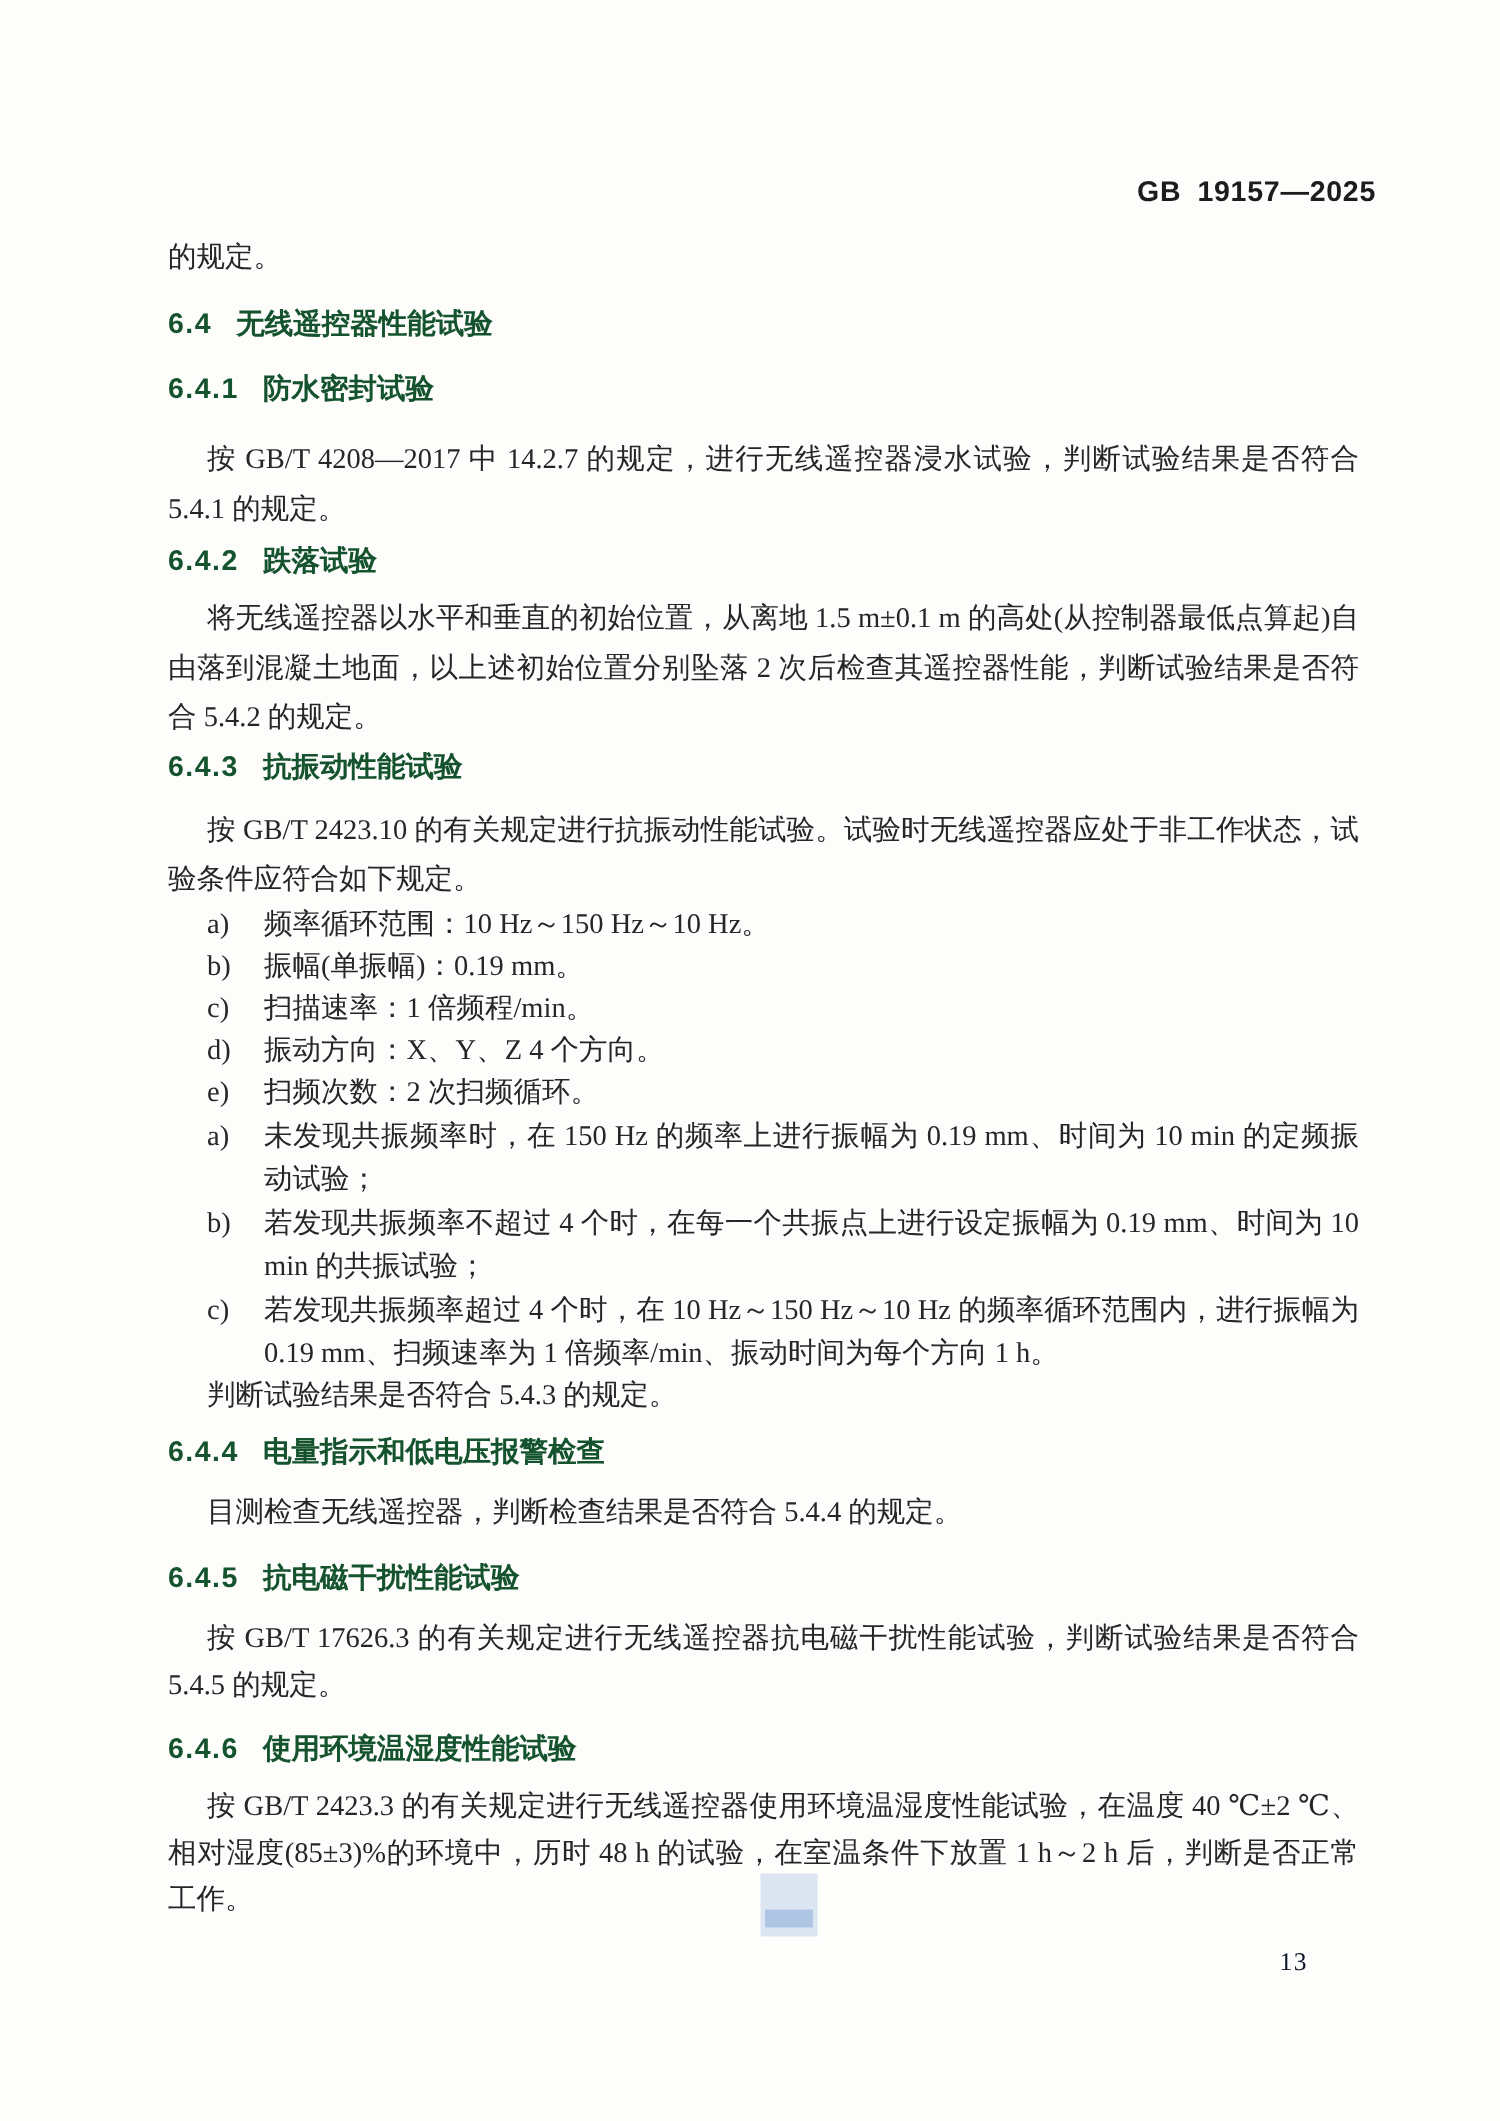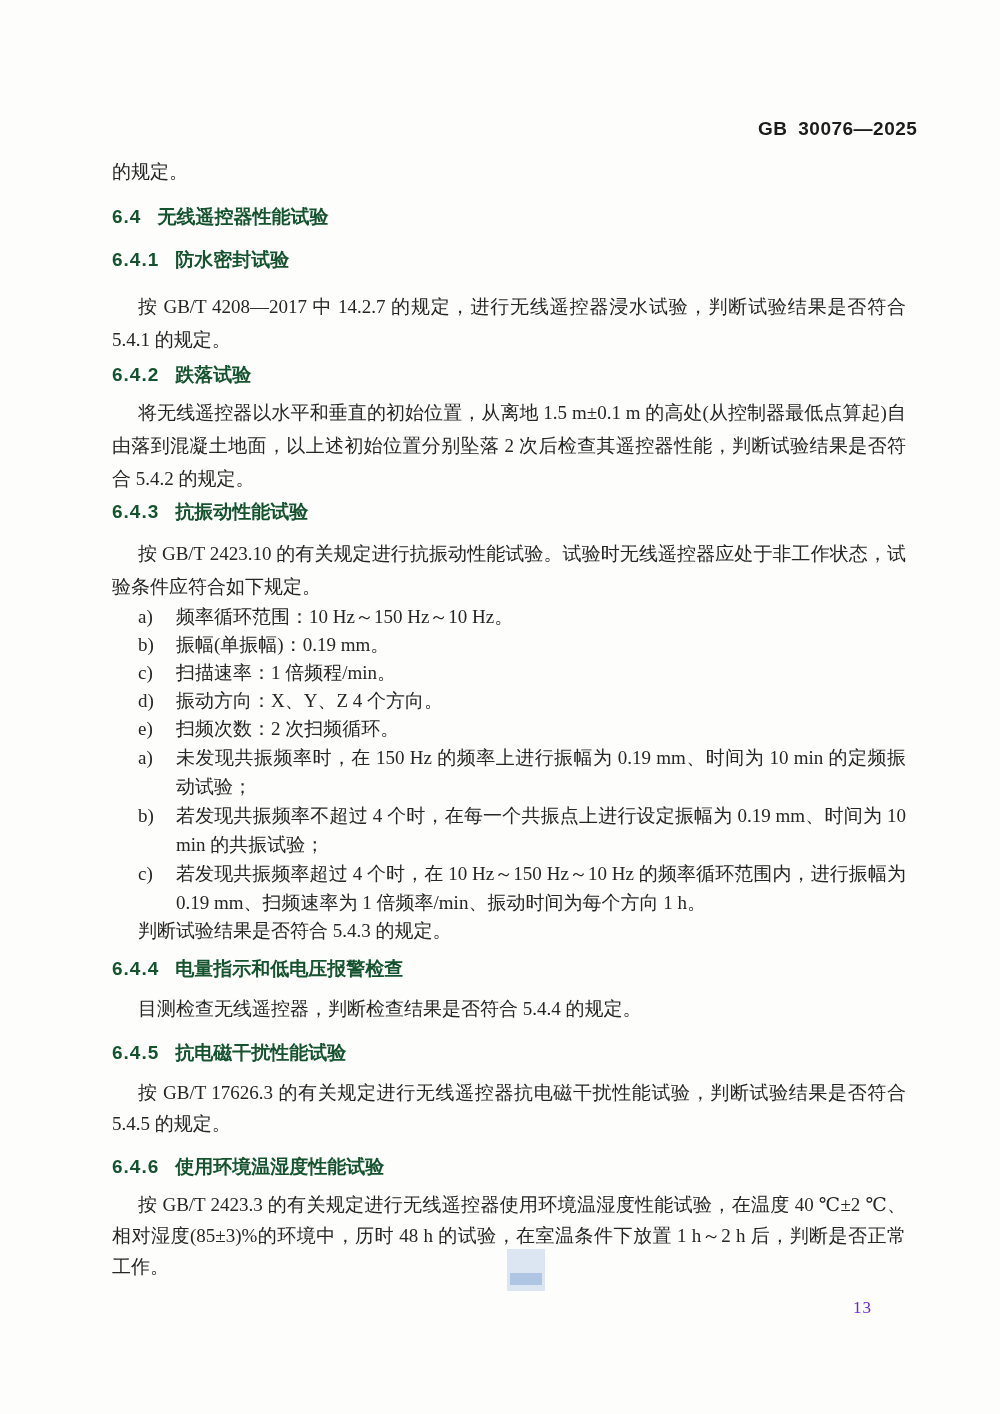--- a/index.html
+++ b/index.html
@@ -53,21 +53,21 @@
     text-align: justify;
   }
   .li .li-label { position: absolute; left: 26px; top: 0; }
   .cond-list .li { line-height: 28px; }
   .case-list .li { line-height: 29px; }
   .pagenum {
     position: absolute;
     left: 853px;
     top: 1298px;
     font-size: 17px;
-    color: #6d28d9;
+    color: #0f172a;
     letter-spacing: 1px;
   }
   .watermark {
     position: absolute;
     left: 507px;
     top: 1249px;
     width: 38px;
     height: 42px;
     background: rgba(167, 196, 228, 0.40);
     z-index: 0;
@@ -79,21 +79,21 @@
     width: 32px;
     height: 12px;
     background: rgba(120, 160, 210, 0.45);
   }
 </style>
 </head>
 <body>
 
 <div class="page">
 
-  <div class="std-code">GB 30076—2025</div>
+  <div class="std-code">GB 19157—2025</div>
 
   <div class="watermark">
     <div class="wm-band"></div>
   </div>
 
   <div class="content">
 
     <p class="p-cont">的规定。</p>
 
     <div class="h2 m-h2">

